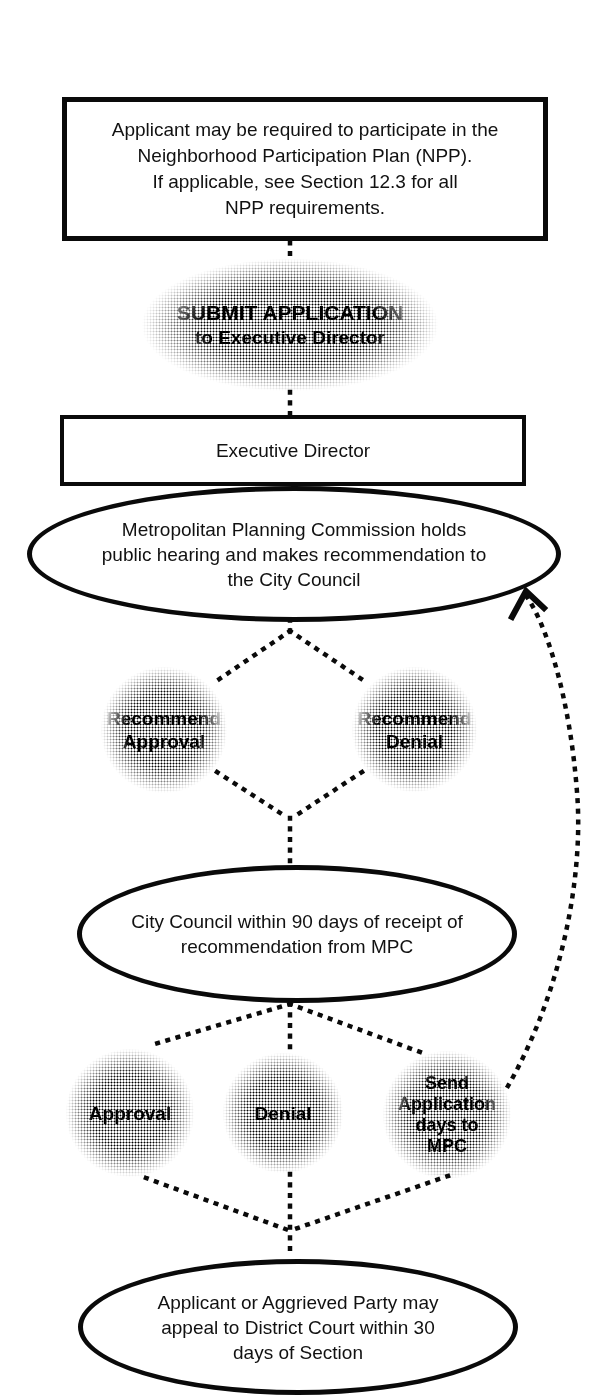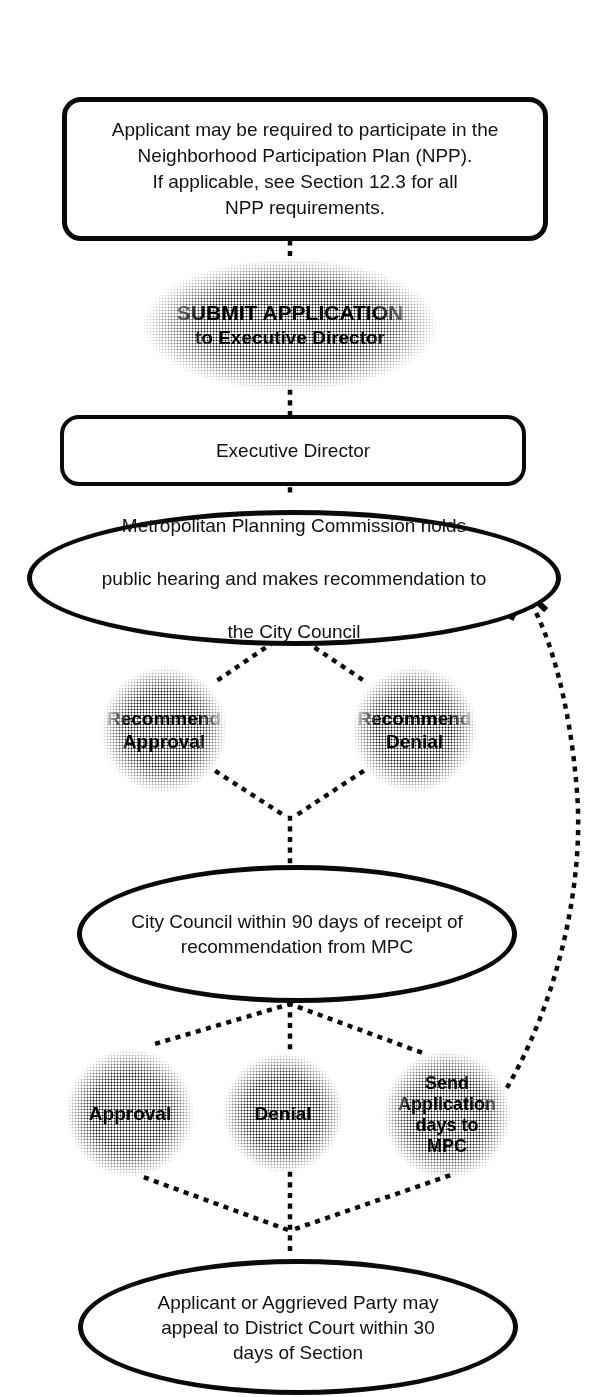--- a/index.html
+++ b/index.html
@@ -6,21 +6,21 @@
   #canvas{
     position:relative;
     width:603px;height:1397px;
     background:#ffffff;
     font-family:"Liberation Sans", sans-serif;
     color:#111111;
     overflow:hidden;
   }
   #connectors{position:absolute;left:0;top:0;z-index:1;}
   .node{position:absolute;z-index:2;display:flex;flex-direction:column;
-        align-items:center;justify-content:center;text-align:center;border-radius:19px;}
+        align-items:center;justify-content:center;text-align:center;}
   .title{
     position:absolute;left:13px;top:8px;z-index:2;
     font-size:31px;font-weight:bold;letter-spacing:-0.5px;white-space:nowrap;
   }
   .rect-node{
     border:5px solid #0a0a0a;background:#ffffff;
     font-size:19px;line-height:26px;
   }
   .rect-thin{border-width:4px;}
   .ellipse-node{
@@ -80,21 +80,21 @@
 
   <div class="node stipple submit-blob" style="left:140px;top:258px;width:300px;height:134px;">
     <span class="line">SUBMIT APPLICATION</span>
     <span class="line sub">to Executive Director</span>
   </div>
 
   <div class="node rect-node rect-thin" style="left:60px;top:415px;width:458px;height:63px;">
     <span class="line">Executive Director</span>
   </div>
 
-  <div class="node ellipse-node" style="left:27px;top:510px;width:524px;height:126px;gap:28px;">
+  <div class="node ellipse-node" style="left:27px;top:486px;width:524px;height:126px;">
     <span class="line">Metropolitan Planning Commission holds</span>
     <span class="line">public hearing and makes recommendation to</span>
     <span class="line">the City Council</span>
   </div>
 
   <div class="node stipple circle-label" style="left:100px;top:666px;width:128px;height:128px;">
     <span class="line">Recommend</span>
     <span class="line">Approval</span>
   </div>
 

